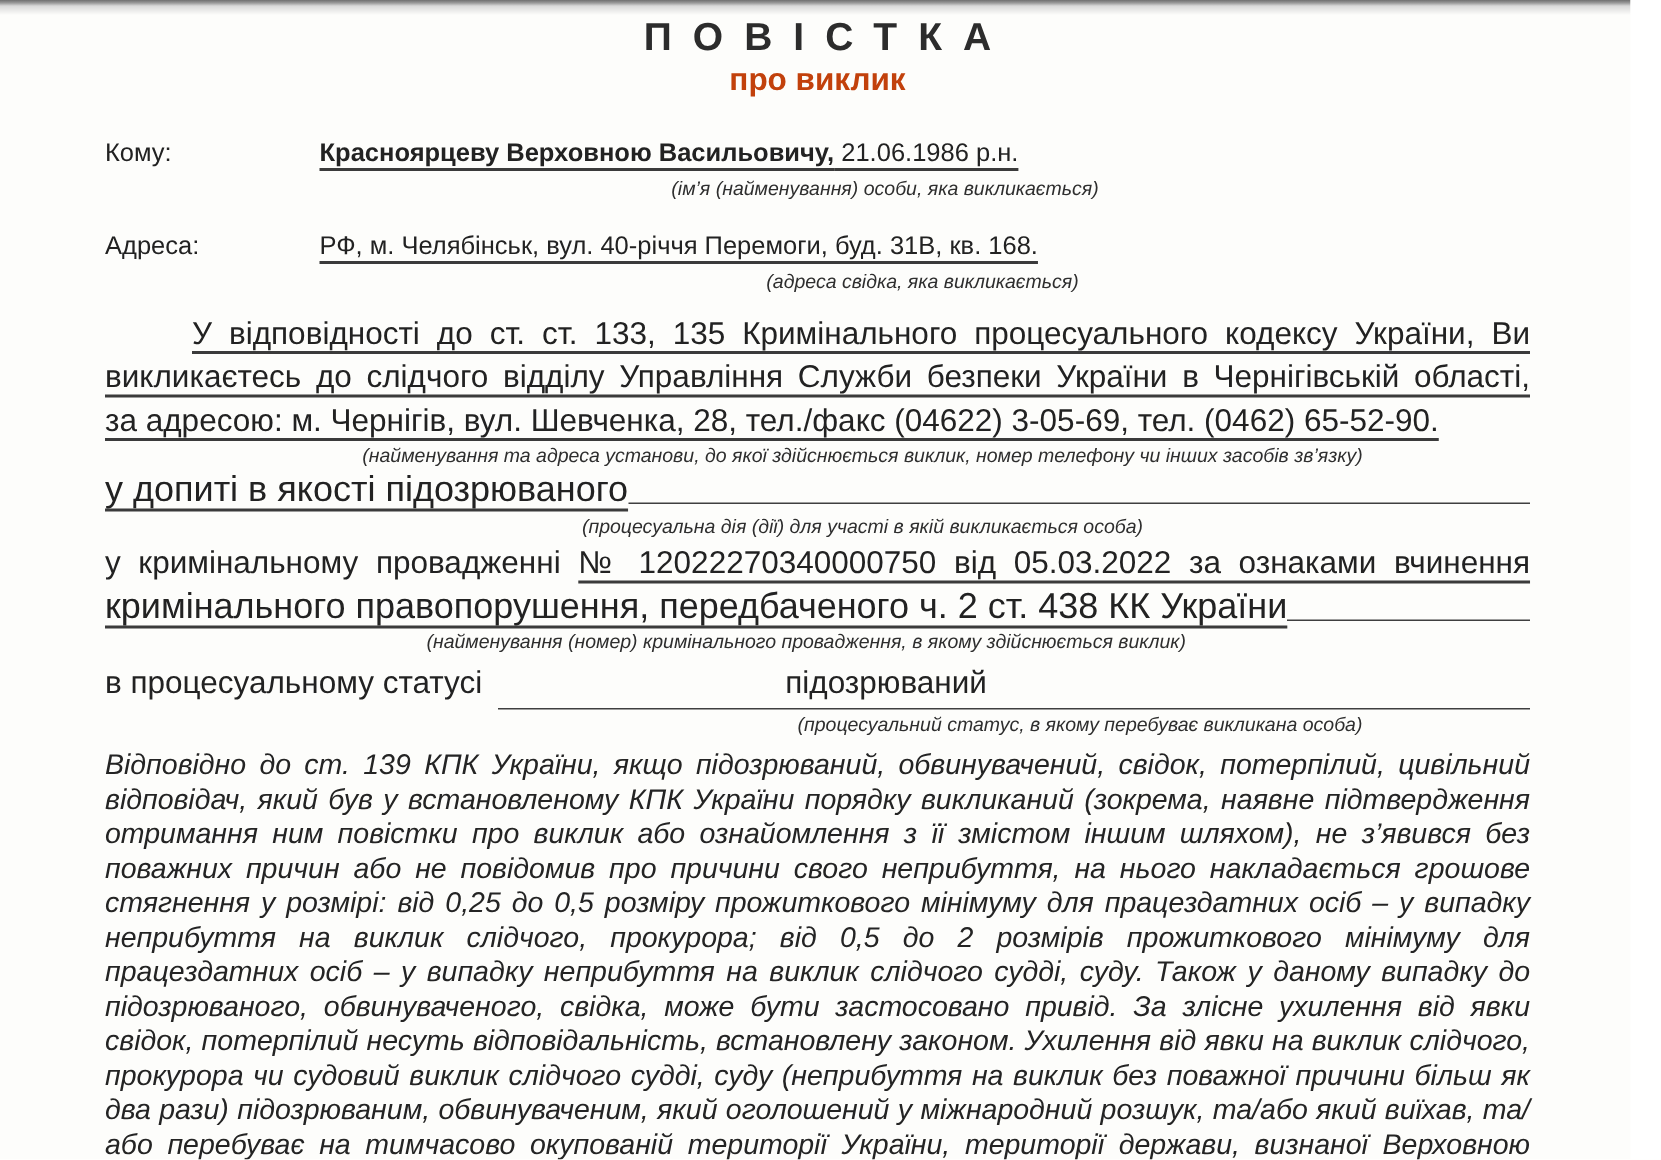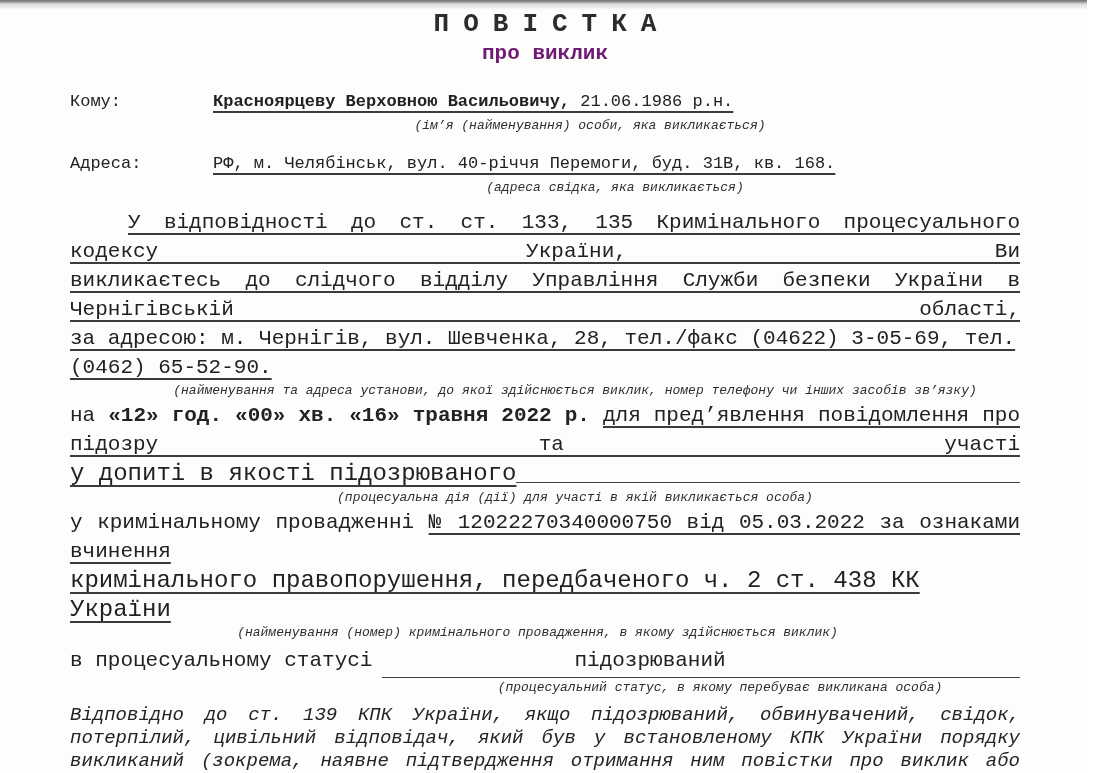--- a/index.html
+++ b/index.html
@@ -1,39 +1,39 @@
 <!DOCTYPE html>
 <html><head>
 <meta charset="utf-8">
 <style>
   html,body{margin:0;padding:0;background:#ffffff;}
   .page{
     position:relative;
     width:1087px;height:773px;
     background:var(--paper,#fdfdfb);
     color:var(--ink,#222222);
-    font-family:Liberation Mono, monospace;
+    font-family:Liberation Sans, sans-serif;
     overflow:hidden;
     box-sizing:border-box;
   }
   .scan-top-edge{
     position:absolute;top:0;left:0;right:0;height:10px;
     background:linear-gradient(#6f6f6f 0px,#9b9b9b 2px,#d9d9d9 4px,rgba(250,250,250,0) 10px);
     pointer-events:none;
   }
   .content{padding:8px 67px 0 70px;}
   .doc-title{
     text-align:center;
     font-size:26px;font-weight:bold;
     letter-spacing:14px;padding-left:14px;
     line-height:32px;color:#2c2c2c;
   }
   .doc-subtitle{
     text-align:center;font-size:21px;font-weight:bold;
-    line-height:24px;margin-top:2px;color:#701a75;
+    line-height:24px;margin-top:2px;color:#c2410c;
   }
   .kv-row{display:flex;margin-top:22px;font-size:17px;line-height:27px;}
   .kv-row.addr{margin-top:16px;}
   .kv-label{flex:0 0 143px;}
   .kv-value{
     text-decoration:underline;
     text-decoration-thickness:1.5px;
     text-underline-offset:5px;
     text-decoration-color:#3b3b3b;
     white-space:nowrap;
@@ -105,25 +105,20 @@
     </div>
     <div class="cap c2">(адреса свідка, яка викликається)</div>
 
     <div class="inst">
       <div class="jline first uline">У відповідності до ст. ст. 133, 135 Кримінального процесуального кодексу України, Ви</div>
       <div class="jline uline">викликаєтесь до слідчого відділу Управління Служби безпеки України в Чернігівській області,</div>
       <div class="jline uline natural">за адресою: м. Чернігів, вул. Шевченка, 28, тел./факс (04622) 3-05-69, тел. (0462) 65-52-90.</div>
     </div>
     <div class="cap c3">(найменування та адреса установи, до якої здійснюється виклик, номер телефону чи інших засобів зв’язку)</div>
 
-    <div class="mixrow">
-      <span>на</span>
-      <span class="b">«12» год. «00» хв. «16» травня 2022 р.</span>
-      <span class="uline">для пред’явлення повідомлення про підозру та участі</span>
-    </div>
     <div class="fillrow">
       <span class="uline">у допиті в якості підозрюваного</span>
       <span class="fill"></span>
     </div>
     <div class="cap c4">(процесуальна дія (дії) для участі в якій викликається особа)</div>
 
     <div class="mixrow">
       <span>у кримінальному провадженні</span>
       <span class="uline">№ 12022270340000750 від 05.03.2022 за ознаками вчинення</span>
     </div>

